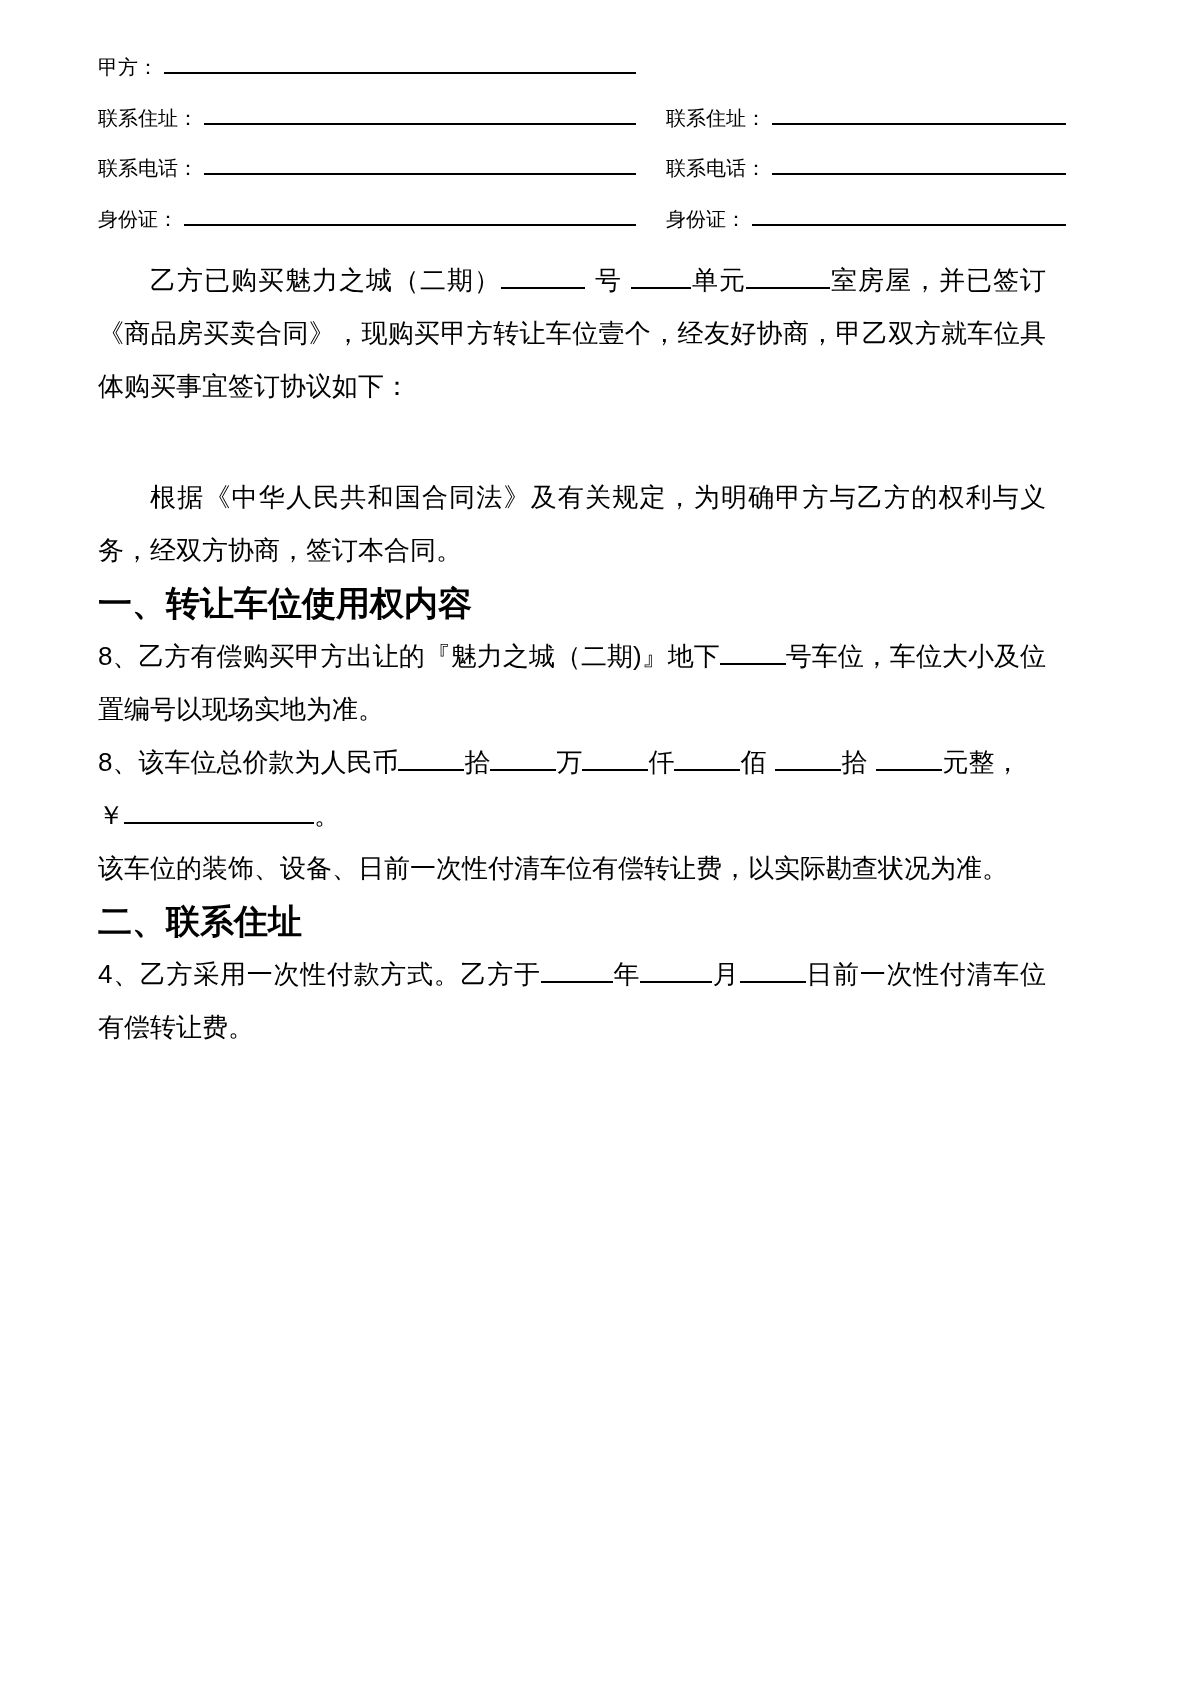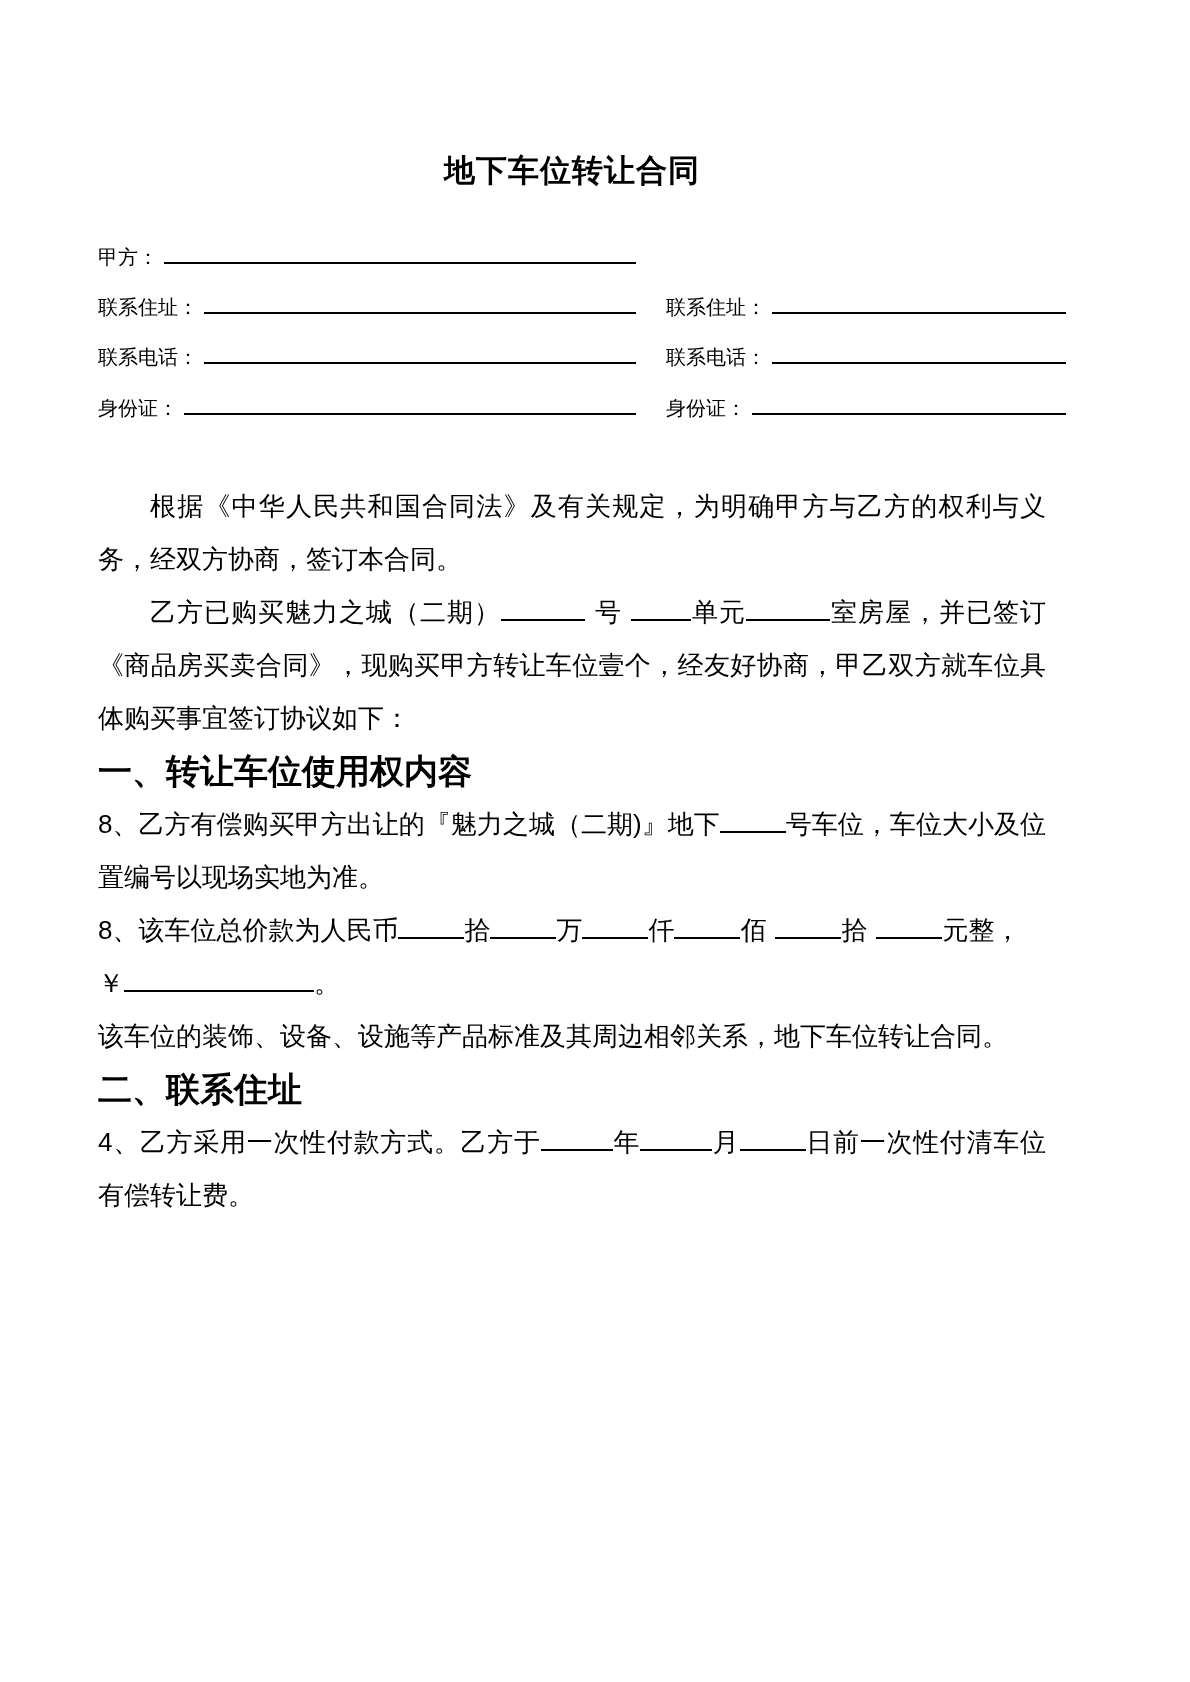--- a/index.html
+++ b/index.html
@@ -104,21 +104,20 @@
   .w84 { width: 84px; }
   .w190 { width: 190px; }
   .sp-s { display: inline-block; width: 9px; }
 </style>
 </head>
 <body>
 
 <div class="page">
   <div class="doc-body">
 
-    <h1 class="doc-title">地下车位转让合同</h1>
 
     <div class="party-block">
 
       <div class="party-row">
         <div class="party-col left">
           <span class="party-label">甲方：</span>
           <span class="blank-fill"></span>
         </div>
       </div>
 
@@ -150,32 +149,32 @@
           <span class="blank-fill"></span>
         </div>
         <div class="party-col right">
           <span class="party-label">身份证：</span>
           <span class="blank-fill"></span>
         </div>
       </div>
 
     </div>
 
+    <p class="para indent"><span>乙方已购买魅力之城（二期）</span><span class="ul-s w84"></span><span class="sp-s"></span><span>号</span><span class="sp-s"></span><span class="ul-s w60"></span><span>单元</span><span class="ul-s w84"></span><span>室房屋，并已签订《商品房买卖合同》，现购买甲方转让车位壹个，经友好协商，甲乙双方就车位具体购买事宜签订协议如下：</span></p>
+
     <p class="para indent first-para">根据《中华人民共和国合同法》及有关规定，为明确甲方与乙方的权利与义务，经双方协商，签订本合同。</p>
-
-    <p class="para indent"><span>乙方已购买魅力之城（二期）</span><span class="ul-s w84"></span><span class="sp-s"></span><span>号</span><span class="sp-s"></span><span class="ul-s w60"></span><span>单元</span><span class="ul-s w84"></span><span>室房屋，并已签订《商品房买卖合同》，现购买甲方转让车位壹个，经友好协商，甲乙双方就车位具体购买事宜签订协议如下：</span></p>
 
     <p class="section-head">一、转让车位使用权内容</p>
 
     <p class="para"><span>8、乙方有偿购买甲方出让的『魅力之城（二期)』地下</span><span class="ul-s w66"></span><span>号车位，车位大小及位置编号以现场实地为准。</span></p>
 
     <p class="para"><span>8、该车位总价款为人民币</span><span class="ul-s w66"></span><span>拾</span><span class="ul-s w66"></span><span>万</span><span class="ul-s w66"></span><span>仟</span><span class="ul-s w66"></span><span>佰</span><span class="sp-s"></span><span class="ul-s w66"></span><span>拾</span><span class="sp-s"></span><span class="ul-s w66"></span><span>元整，</span></p>
 
     <p class="para"><span>￥</span><span class="ul-s w190"></span><span>。</span></p>
 
-    <p class="para">该车位的装饰、设备、设施等产品标准及其周边相邻关系，地下车位转让合同。</p>
+    <p class="para">该车位的装饰、设备、日前一次性付清车位有偿转让费，以实际勘查状况为准。</p>
 
     <p class="section-head">二、联系住址</p>
 
     <p class="para"><span>4、乙方采用一次性付款方式。乙方于</span><span class="ul-s w72"></span><span>年</span><span class="ul-s w72"></span><span>月</span><span class="ul-s w66"></span><span>日前一次性付清车位有偿转让费。</span></p>
 
   </div>
 </div>
 
 </body></html>

